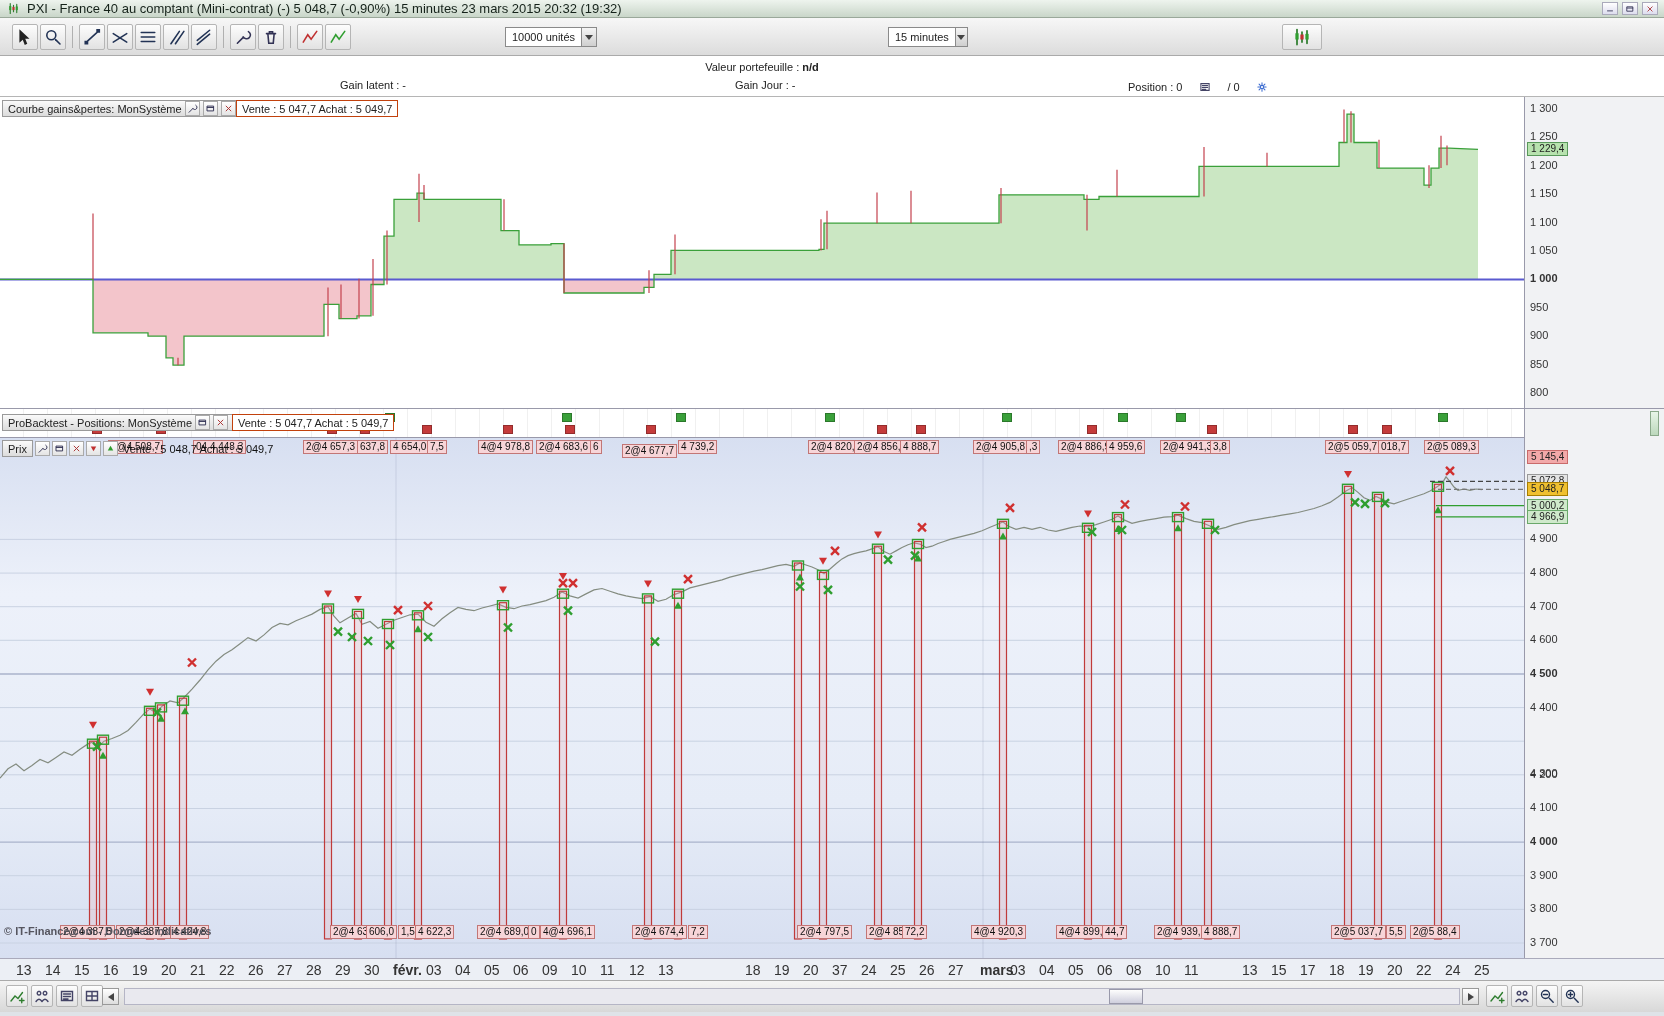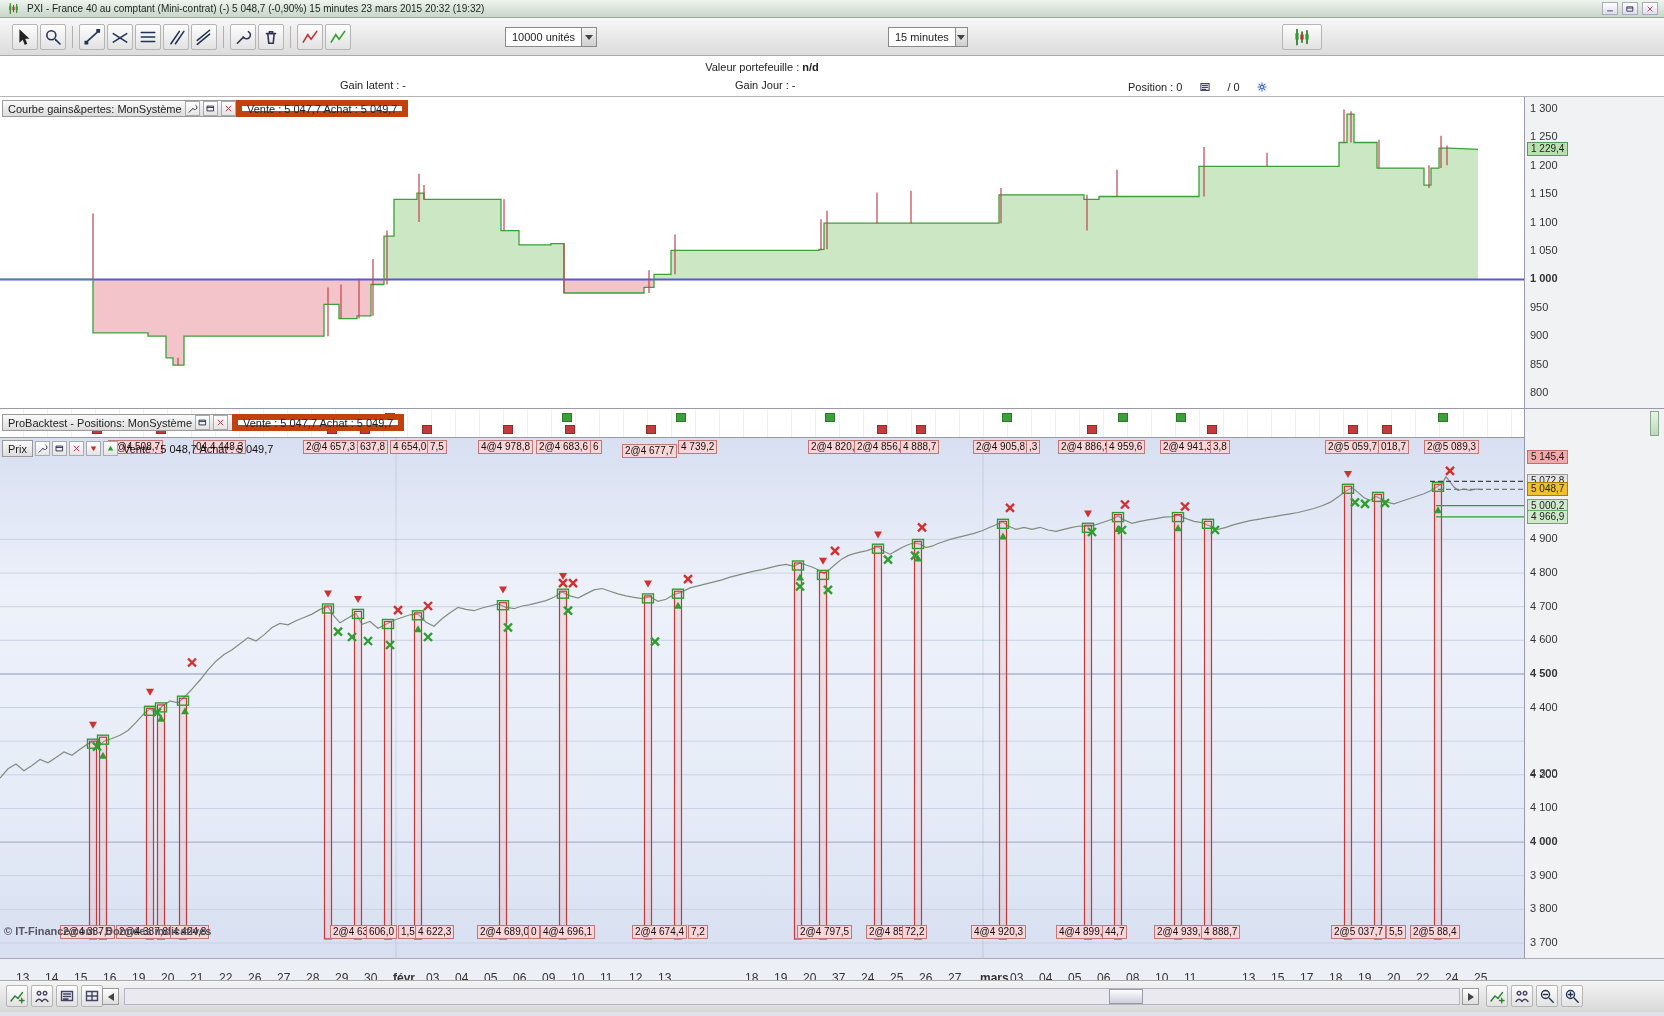--- a/index.html
+++ b/index.html
@@ -1,21 +1,21 @@
 <!DOCTYPE html>
 <html><head>
 <meta charset="utf-8">
 <style>
 *{box-sizing:border-box}
 html,body{margin:0;padding:0}
 body{background:#9aa0a8;font-family:"Liberation Sans",sans-serif}
 #app{position:relative;width:1664px;height:1016px;background:#dfe3e8;overflow:hidden;font-size:11px;color:#222}
 .row{position:absolute;left:0;width:1664px}
 #titlebar{top:0;height:18px;background:linear-gradient(#eef4ee,#c9d6c9);border-bottom:1px solid #9aa89a;display:flex;align-items:center;padding:0 6px;gap:6px}
-#titlebar .title{font-size:10px;color:#15221a;white-space:nowrap}
+#titlebar .title{font-size:13px;color:#15221a;white-space:nowrap}
 .wincontrols{margin-left:auto;display:flex;gap:4px}
 .winbtn{width:16px;height:13px;border:1px solid #aab;background:linear-gradient(#fff,#dde);display:flex;align-items:center;justify-content:center;padding:0}
 #toolbar{top:18px;height:38px;background:linear-gradient(#f7f7f7,#dcdcdc);border-bottom:1px solid #aaa;display:flex;align-items:center;padding:0 12px}
 #tool-group{display:flex;align-items:center;gap:2px}
 .toolbtn{width:26px;height:26px;border:1px solid #b5b5b5;border-radius:2px;background:linear-gradient(#fdfdfd,#e2e2e2);display:flex;align-items:center;justify-content:center;padding:0}
 .tsep{width:1px;height:22px;background:#b0b0b0;margin:0 4px}
 .dropdown{position:absolute;top:9px;height:20px;background:#fff;border:1px solid #8a8a8a;display:flex;align-items:center;font-size:11px}
 .dropdown .val{padding:0 6px;white-space:nowrap}
 .droparrow{width:17px;height:100%;border-left:1px solid #8a8a8a;background:linear-gradient(#f5f5f5,#cfcfcf);display:flex;align-items:center;justify-content:center}
 .droparrow::after{content:'';width:0;height:0;border-left:4px solid transparent;border-right:4px solid transparent;border-top:5px solid #444}
@@ -29,35 +29,35 @@
 #position-info{position:absolute;top:23px;left:1128px;display:flex;align-items:center;gap:15px}
 .bold{font-weight:bold}
 #panel1{top:96px;height:312px;background:#fff;border-top:1px solid #b5b5b5}
 #equity-svg,#price-svg{position:absolute;left:0;top:0;display:block}
 .axis-strip{position:absolute;left:1524px;top:0;width:140px;height:100%;background:#f1f2f4;border-left:1px solid #99a}
 .axlabel{position:absolute;left:5px;font-size:11px;color:#333;white-space:nowrap}
 .badge{position:absolute;left:2px;font-size:10px;line-height:12px;padding:0 3px;border:1px solid #888;white-space:nowrap;z-index:4}
 .panel-tab{position:absolute;display:flex;align-items:center;gap:3px;height:17px;padding:0 5px;background:linear-gradient(#fafafa,#dcdcdc);border:1px solid #9a9a9a;font-size:11px;z-index:8;white-space:nowrap}
 .hicon{width:15px;height:15px;border:1px solid #aaa;background:linear-gradient(#fff,#e4e4e4);display:inline-flex;align-items:center;justify-content:center}
 .noframe{border:none;background:none}
-.quote-box{position:absolute;height:17px;display:flex;align-items:center;padding:0 5px;background:#fff;border:6px solid #c2410c;font-size:11px;z-index:9;white-space:nowrap}
+.quote-box{position:absolute;height:17px;display:flex;align-items:center;padding:0 5px;background:#fff;border:1px solid #c2410c;font-size:11px;z-index:9;white-space:nowrap}
 #panel2{top:408px;height:30px;background:#fff;border-top:1px solid #99a;border-bottom:1px solid #99a}
 #positions-strip{position:absolute;left:0;top:0;width:1524px;height:100%;background:repeating-linear-gradient(90deg,#fff 0 23px,#f0f0f0 23px 24px)}
 #panel2 .axis-strip{height:30px}
 .mark{position:absolute;width:10px;height:9px;border:1px solid rgba(0,0,0,0.25)}
 #panel3{top:438px;height:520px;background:linear-gradient(180deg,#d7dff1 0%,#edf1fa 30%,#e6ecf7 70%,#d7dff1 100%)}
 .pink-label{position:absolute;background:#f7d5d8;border:1px solid #c27676;font-size:10px;line-height:12px;padding:0 2px;color:#111;white-space:nowrap;z-index:3}
 #top-labels{position:absolute;left:0;top:0;width:1524px;height:20px;z-index:3}
 #bottom-labels{position:absolute;left:0;top:487px;width:1524px;height:16px;z-index:3}
 #watermark{position:absolute;left:4px;top:487px;z-index:6;color:#55555f;font-size:11px;font-weight:bold;white-space:nowrap}
 #prix-header{position:absolute;left:2px;top:2px;z-index:9;display:flex;align-items:center;gap:2px}
 #prix-header .panel-tab{position:static}
 #prix-quote{font-size:11px;margin-left:3px;color:#111;white-space:nowrap}
 #xaxis{top:958px;height:22px;background:#eceff5;border-top:1px solid #aab}
-.xtick{position:absolute;top:12px;font-size:12px;color:#333;white-space:nowrap}
+.xtick{position:absolute;top:3px;font-size:14px;color:#333;white-space:nowrap}
 #bottombar{top:980px;height:32px;background:linear-gradient(#f4f4f4,#d8d8d8);border-top:1px solid #aaa}
 .bb-icons{position:absolute;top:4px;display:flex;gap:3px}
 .bb-icons .toolbtn{width:22px;height:22px}
 .scrollbtn{position:absolute;top:7px;width:17px;height:17px;border:1px solid #999;background:linear-gradient(#fff,#ddd);display:flex;align-items:center;justify-content:center;padding:0}
 .scroll-left::after{content:'';width:0;height:0;border-top:4px solid transparent;border-bottom:4px solid transparent;border-right:6px solid #444}
 .scroll-right::after{content:'';width:0;height:0;border-top:4px solid transparent;border-bottom:4px solid transparent;border-left:6px solid #444}
 #scroll-track{position:absolute;left:124px;top:7px;width:1336px;height:17px;background:#e9e9ef;border:1px solid #b5b5c5}
 #scroll-thumb{position:absolute;top:0;height:15px;background:linear-gradient(#fdfdfd,#cfcfdd);border:1px solid #99a}
 .grip{position:absolute;background:linear-gradient(#e8f5e8,#bcd8bc);border:1px solid #8aa88a;z-index:5}
 </style>

